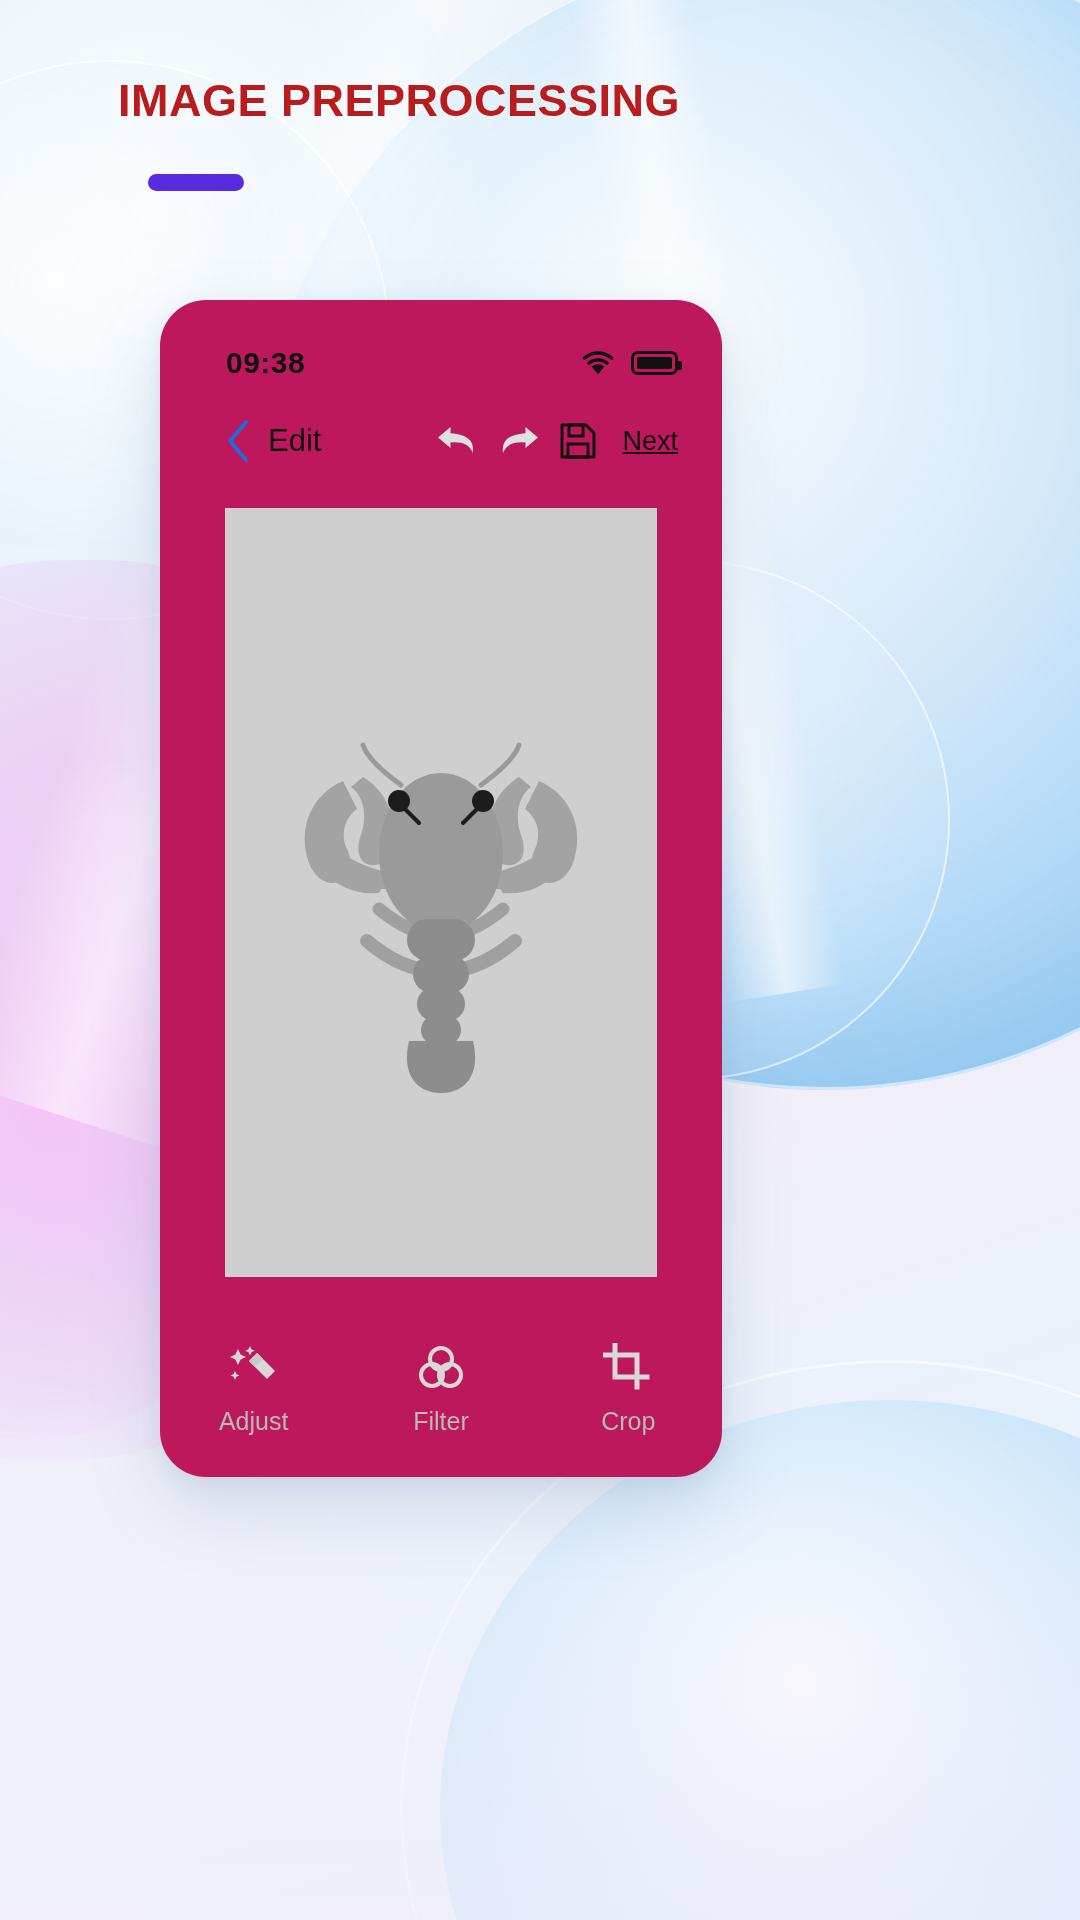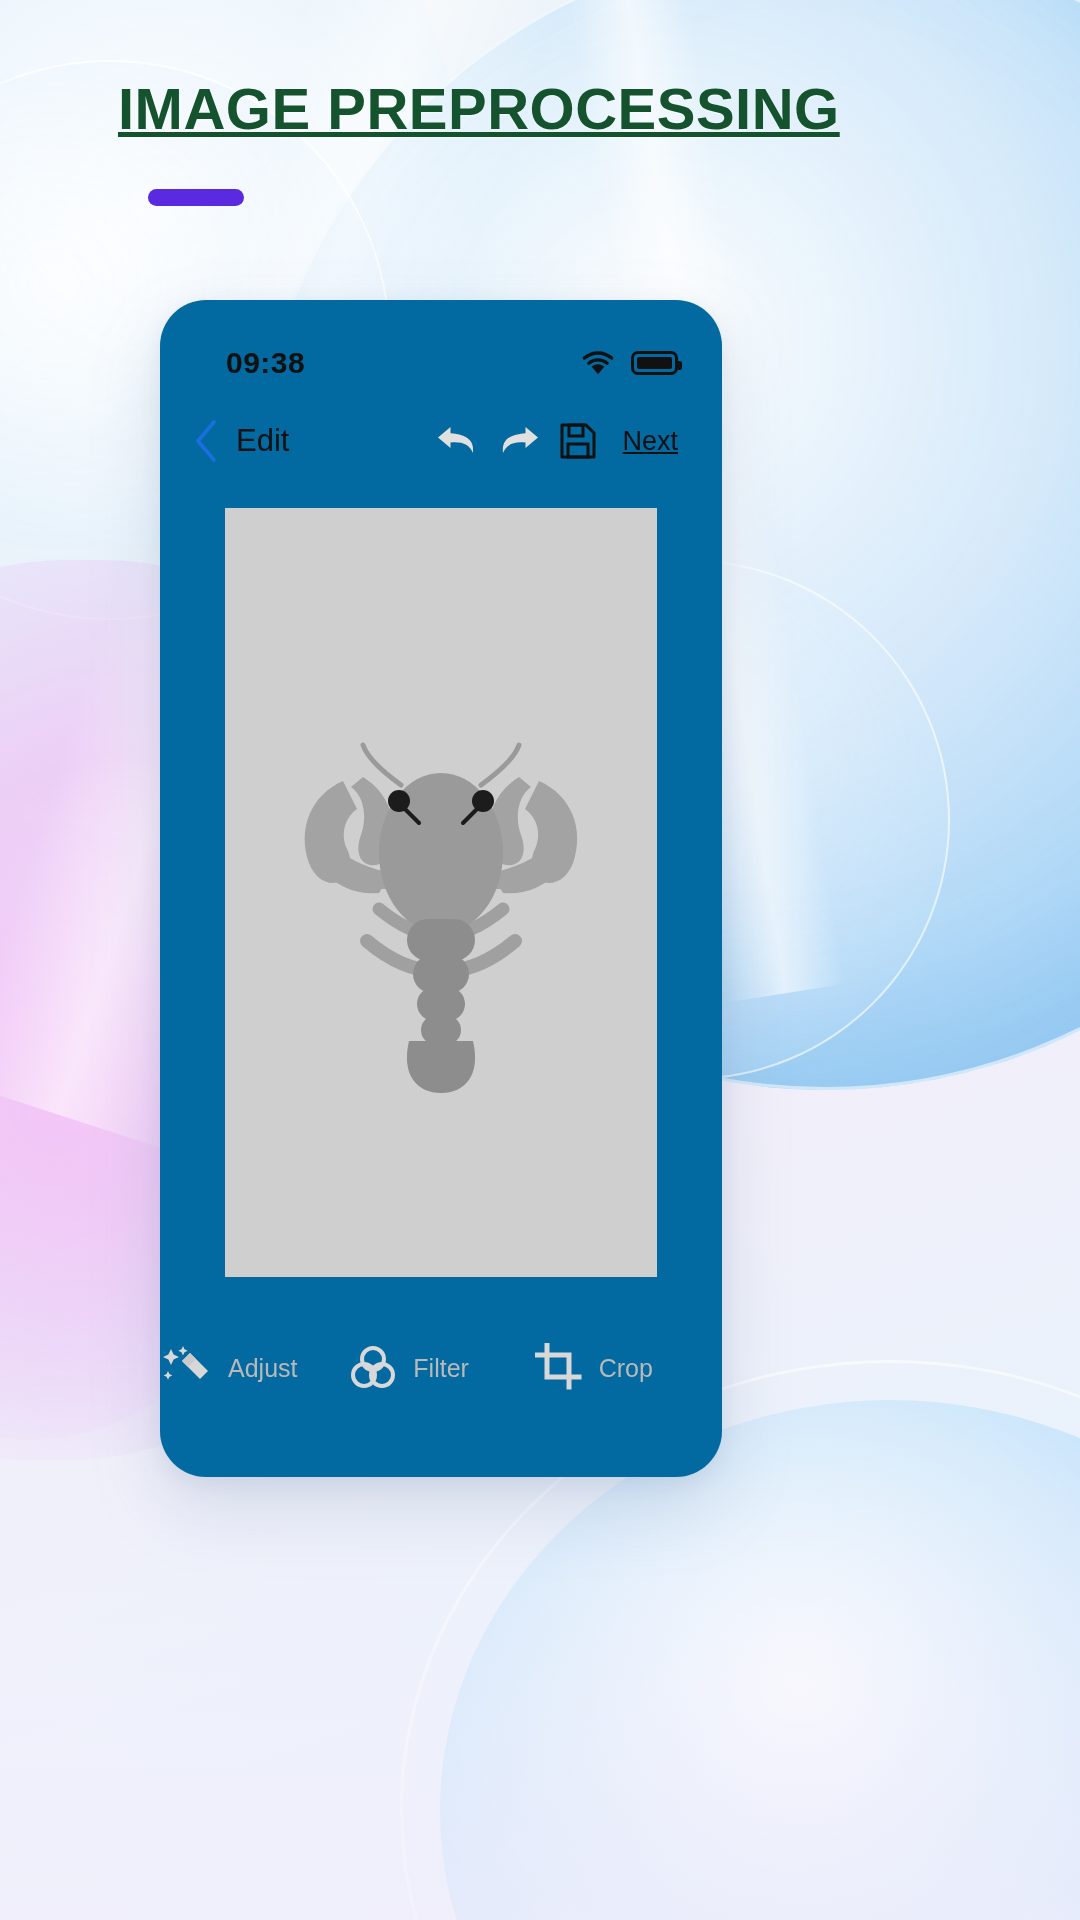--- a/index.html
+++ b/index.html
@@ -72,36 +72,35 @@
     background:linear-gradient(90deg, rgba(255,255,255,0) 0%, rgba(255,255,255,.6) 50%, rgba(255,255,255,0) 100%);
   }
   .bg-fade-bottom {
     position:absolute; left:0; right:0; bottom:0; height:520px;
     background:linear-gradient(180deg, rgba(255,255,255,0) 0%, rgba(244,240,252,.45) 60%, rgba(243,238,251,.7) 100%);
   }
 
   
   .headline-wrap { position:absolute; left:118px; top:75px; }
   .headline {
-    font-size:58px; font-weight:700; letter-spacing:0.5px;
-    color:#14532d; white-space:nowrap;
+    font-size:45px; font-weight:700; letter-spacing:0.5px;
+    color:#b91c1c; white-space:nowrap;
     text-shadow:0 1px 2px rgba(255,255,255,.6);
-    text-decoration:underline;
   }
   .headline-rule {
     margin-top:47px; margin-left:30px;
     width:96px; height:17px; border-radius:9px;
     background:#5a2ae0;
   }
 
   
   .phone {
     position:absolute; left:160px; top:300px;
     width:562px; height:1177px;
-    background:#0369a1;
+    background:#be185d;
     border-radius:46px;
     box-shadow:0 30px 70px rgba(120,140,175,.22), 0 6px 20px rgba(120,140,175,.14);
     overflow:hidden;
   }
 
   
   .statusbar {
     height:100px; display:flex; align-items:center;
     justify-content:space-between;
     padding:26px 44px 0 66px;
@@ -115,41 +114,41 @@
   }
   .battery:after {
     content:""; position:absolute; right:-7px; top:7px;
     width:4px; height:9px; background:#111; border-radius:0 2px 2px 0;
   }
   .battery-fill { height:100%; width:100%; background:#111; border-radius:2px; }
 
   
   .navbar {
     height:82px; display:flex; align-items:center;
-    padding:0 44px 0 24px; gap:0;
+    padding:0 44px 0 56px; gap:0;
   }
   .nav-back { width:44px; display:flex; align-items:center; justify-content:center; }
   .nav-title { font-size:31px; color:#121212; margin-left:8px; }
   .nav-spacer { flex:1; }
   .nav-icon-btn { width:60px; display:flex; align-items:center; justify-content:center; }
   .nav-next { font-size:27px; color:#111; margin-left:14px;text-decoration:underline; }
 
   
   .canvas-wrap { padding:26px 0 0 0; display:flex; justify-content:center; }
   .canvas {
     width:432px; height:769px; background:#cfcfcf;
     display:flex; align-items:center; justify-content:center;
   }
 
   
   .toolbar {
     position:absolute; left:0; right:0; bottom:0; height:160px;
     display:flex; align-items:flex-start; padding-top:26px;
   }
-  .tool { flex:1; display:flex; flex-direction:row; align-items:center; gap:14px; }
+  .tool { flex:1; display:flex; flex-direction:column; align-items:center; gap:14px; }
   .tool-label { font-size:25px; color:#b9b9b9; }
 </style>
 </head>
 <body>
 
 <div class="bg">
   <div class="bg-base"></div>
   <div class="blob blob-left-top"></div>
   <div class="blob blob-big-right"></div>
   <div class="blob blob-big-right-edge"></div>

